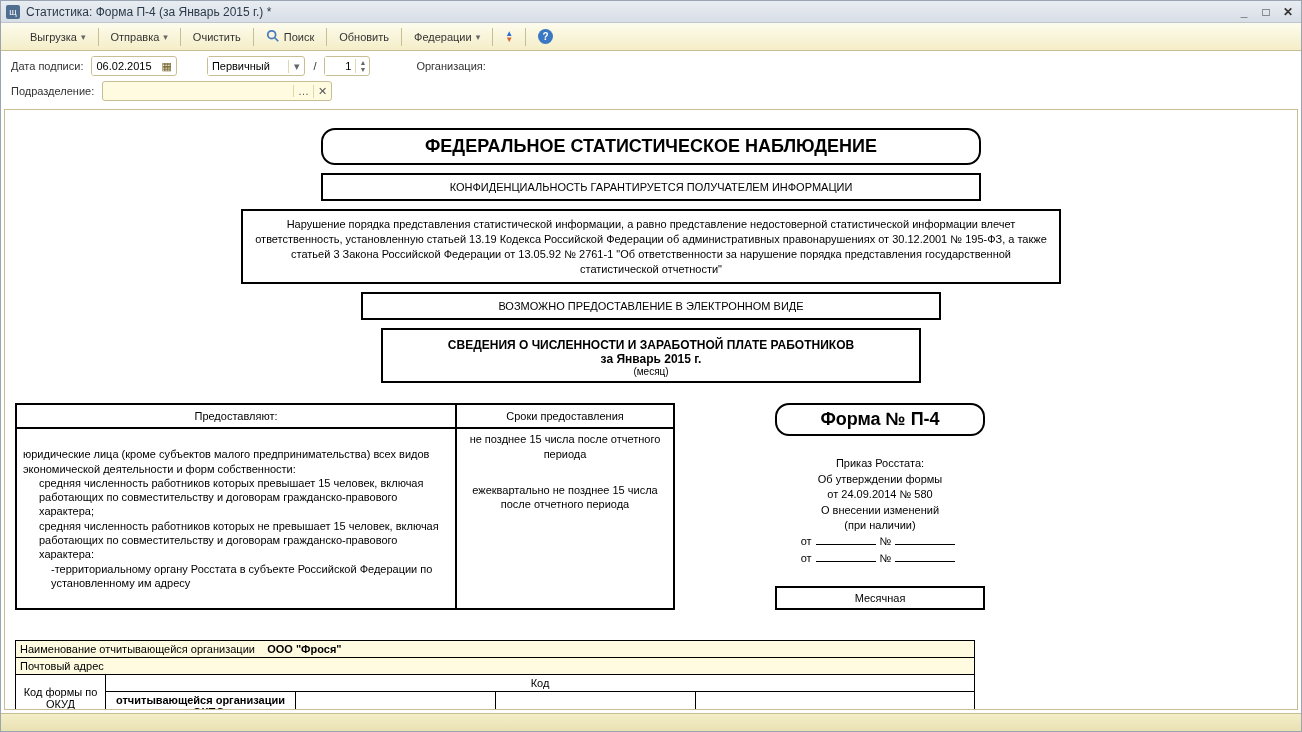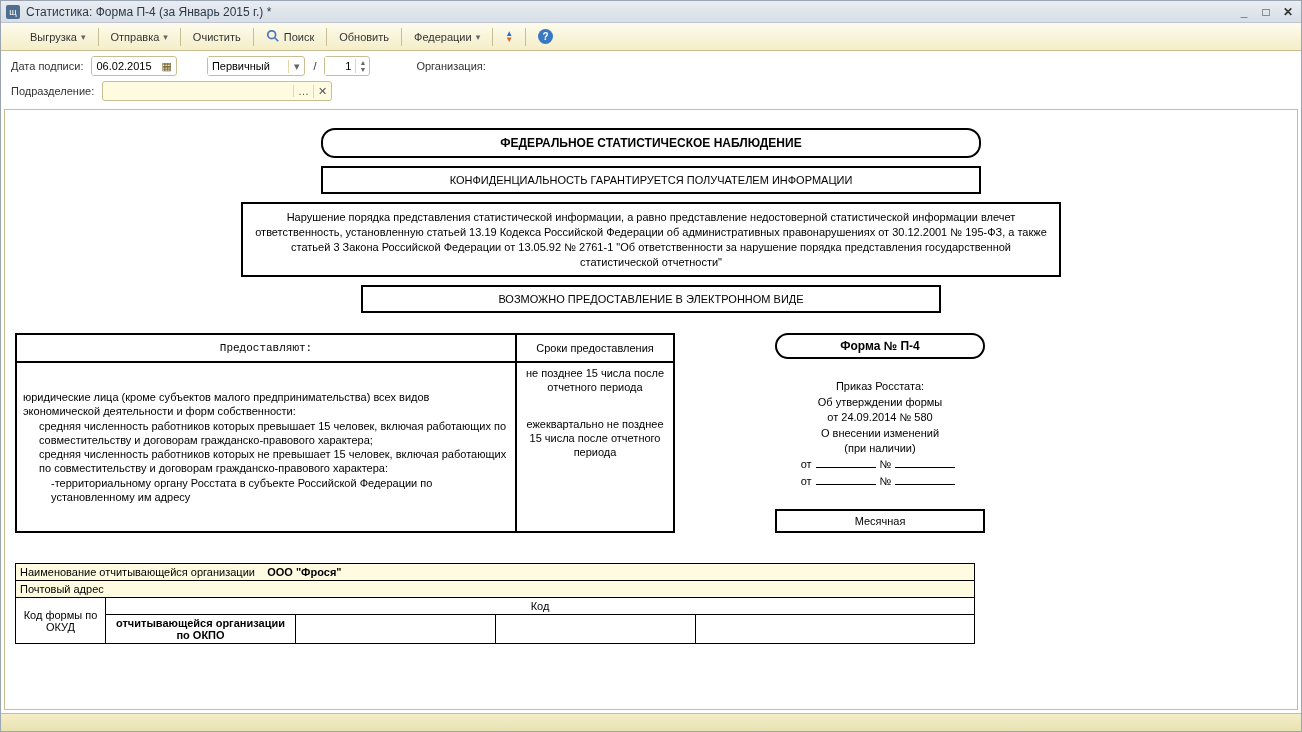--- a/index.html
+++ b/index.html
@@ -30,21 +30,21 @@
 .long-field .dots { padding:0 4px; cursor:pointer; color:#555; border-left:1px solid #e0d8a8;}
 .long-field .clr { padding:0 4px; cursor:pointer; color:#555; border-left:1px solid #e0d8a8;}
 .scroll { flex:1; overflow:auto; background:#fff; border:1px solid #c7bf93; margin:3px; position:relative;}
 .doc { padding: 10px 10px 20px 10px; }
 .cbox { border: 2px solid #000; text-align:center; padding:6px 10px; }
 .doc-row { display:flex; justify-content:center; margin:8px 0;}
 .w520 { width: 660px; }
 .w820 { width: 820px; }
 .w580 { width: 580px; }
 .w540 { width: 540px; }
-.b12 { font-weight:bold; font-size:12px;border-radius:14px; }
+.b12 { font-weight:bold; font-size:18px;border-radius:14px; }
 .ptext { font-size:11px; line-height:1.35; }
 .info-title { text-align:center; font-weight:bold; font-size:12px;}
 .info-sub { text-align:center; font-weight:bold; font-size:12px;}
 .info-month { text-align:center; font-size:10px;}
 .korr { display:flex; justify-content:center; align-items:center; gap:6px; margin-top:6px;}
 .korr .kbox { width:50px; height:16px; background:#fffbe0; border:1px solid #888;}
 .grid3 { display:flex; gap:0; margin-top:20px;}
 .tblA { border:2px solid #000; border-collapse:collapse; width: 660px;}
 .tblA th { border:2px solid #000; padding:3px 6px; font-weight:normal; text-align:center;}
 .tblA td { padding:3px 6px; font-size:11px; line-height:1.3;}
@@ -163,26 +163,33 @@
       <div class="doc-row">
           <div class="cbox w520">КОНФИДЕНЦИАЛЬНОСТЬ ГАРАНТИРУЕТСЯ ПОЛУЧАТЕЛЕМ ИНФОРМАЦИИ</div>
         </div>
       <div class="doc-row">
           <div class="cbox w820 ptext">Нарушение порядка представления статистической информации, а равно представление недостоверной статистической информации влечет ответственность, установленную статьей 13.19 Кодекса Российской Федерации об административных правонарушениях от 30.12.2001 № 195-ФЗ, а также статьей 3 Закона Российской Федерации от 13.05.92 № 2761-1 "Об ответственности за нарушение порядка представления государственной статистической отчетности"</div>
         </div>
       <div class="doc-row">
           <div class="cbox w580">ВОЗМОЖНО ПРЕДОСТАВЛЕНИЕ В ЭЛЕКТРОННОМ ВИДЕ</div>
         </div>
 
+      <div class="doc-row">
+        <div class="cbox w540" style="padding:8px 10px 4px;">
+          <div class="info-title">СВЕДЕНИЯ О ЧИСЛЕННОСТИ И ЗАРАБОТНОЙ ПЛАТЕ РАБОТНИКОВ</div>
+          <div class="info-sub">за Январь 2015 г.</div>
+          <div class="info-month">(месяц)</div>
+        </div>
+      </div>
 
       <div class="grid3">
         <table class="tblA">
           <tbody>
               <tr>
-            <th style="width:500px;font-family:Liberation Mono, monospace;">Предоставляют:</th>
+            <th style="width:440px;">Предоставляют:</th>
             <th>Сроки предоставления</th>
           </tr>
           <tr>
             <td style="border-right:2px solid #000;">
               <div>юридические лица (кроме субъектов малого предпринимательства) всех видов экономической деятельности и форм собственности:</div>
               <div class="ind1">средняя численность работников которых превышает 15 человек, включая работающих по совместительству и договорам гражданско-правового характера;</div>
               <div class="ind1">средняя численность работников которых не превышает 15 человек, включая работающих по совместительству и договорам гражданско-правового характера:</div>
               <div class="ind2">-территориальному органу Росстата в субъекте Российской Федерации по установленному им адресу</div>
             </td>
             <td style="text-align:center; vertical-align:top;">

